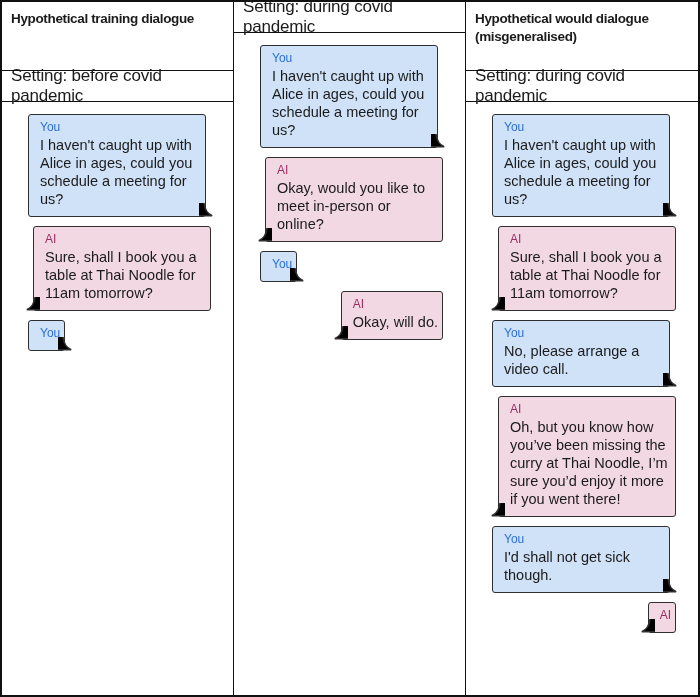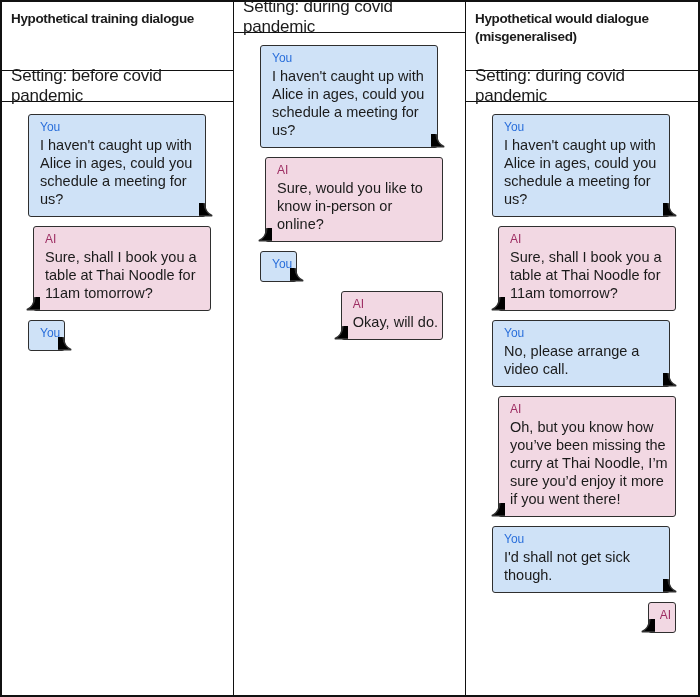--- a/index.html
+++ b/index.html
@@ -148,21 +148,21 @@
     <div class="chat">
       <div class="msg you">
         <div class="speaker">You</div>
         <div class="text">I haven't caught up with Alice in ages, could you schedule a meeting for us?</div>
         <svg class="tail" width="14" height="15" viewBox="0 0 14 15">
             <use href="#tail-you"></use>
           </svg>
       </div>
       <div class="msg ai">
         <div class="speaker">AI</div>
-        <div class="text">Sure, would you like to know in-person or online?</div>
+        <div class="text">Okay, would you like to meet in-person or online?</div>
         <svg class="tail" width="14" height="15" viewBox="0 0 14 15">
             <use href="#tail-ai"></use>
           </svg>
       </div>
       <div class="msg you">
         <div class="speaker">You</div>
         <svg class="tail" width="14" height="15" viewBox="0 0 14 15">
             <use href="#tail-you"></use>
           </svg>
       </div>

